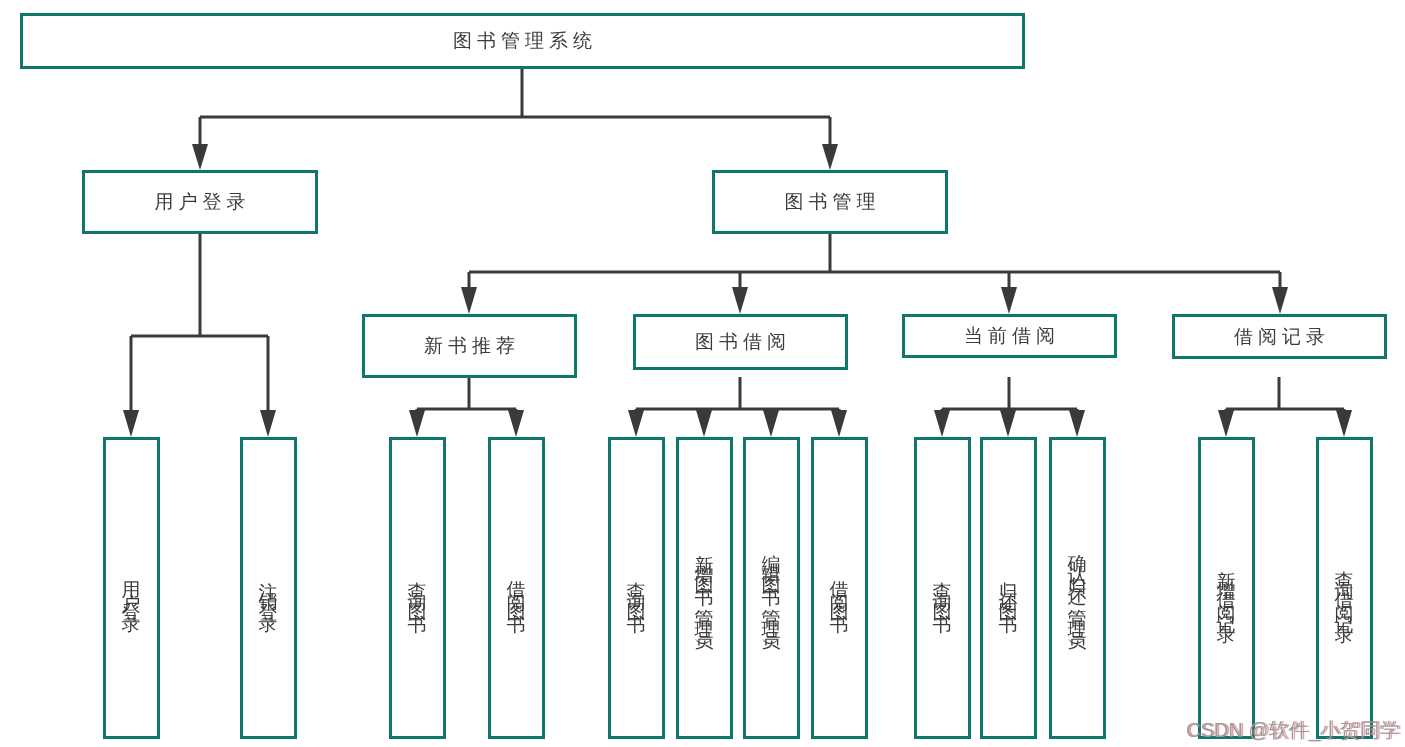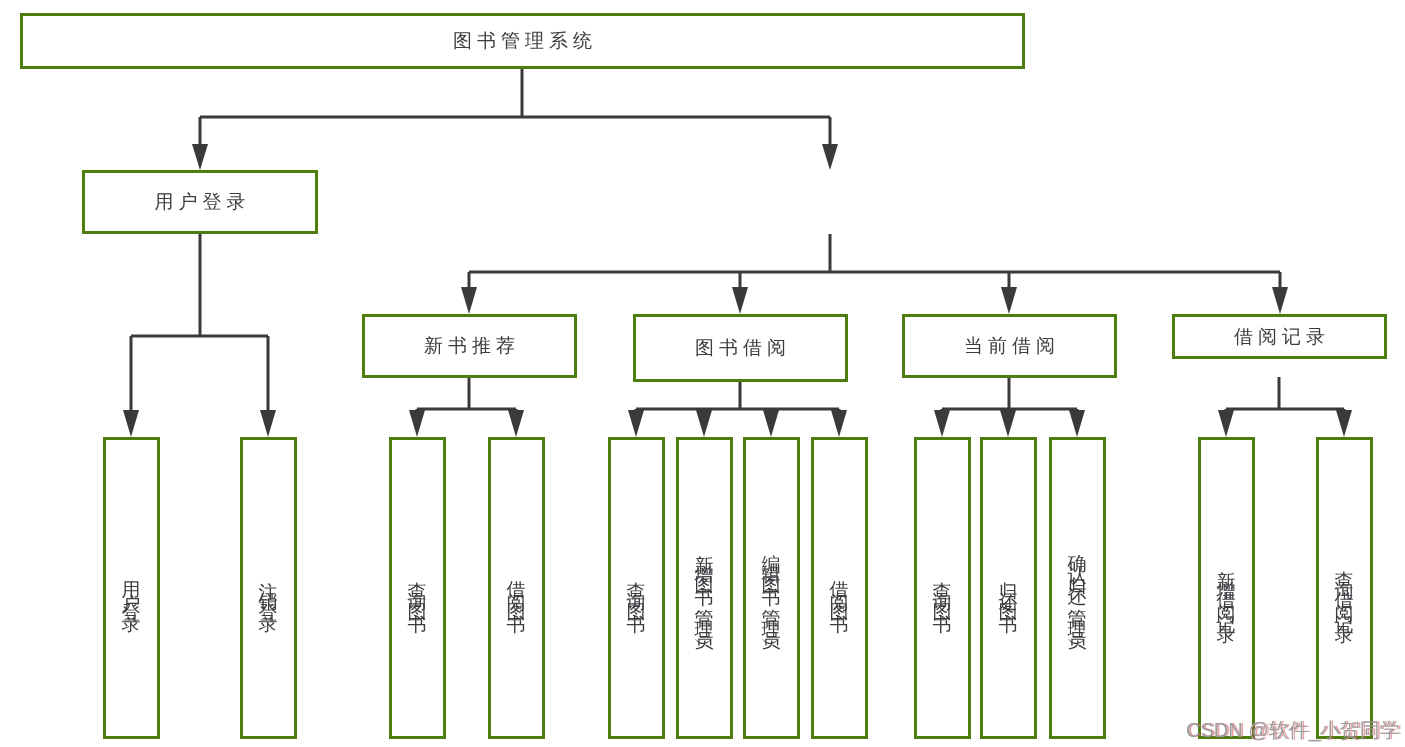--- a/index.html
+++ b/index.html
@@ -16,21 +16,21 @@
     overflow: hidden;
   }
   .stage svg.connectors {
     position: absolute;
     left: 0; top: 0;
     z-index: 0;
   }
   .node {
     position: absolute;
     box-sizing: border-box;
-    border: 3px solid #4d7c0f;
+    border: 3px solid #0f766e;
     background: #ffffff;
     display: flex;
     align-items: center;
     justify-content: center;
     z-index: 1;
   }
   .hbox span {
     font-size: 19px;
     letter-spacing: 5px;
     text-indent: 5px;
@@ -104,28 +104,31 @@
     </g>
   </svg>
 
   <div class="node hbox" style="left:20px;top:13px;width:1005px;height:56px">
     <span>图书管理系统</span>
   </div>
 
   <div class="node hbox" style="left:82px;top:170px;width:236px;height:64px">
     <span>用户登录</span>
   </div>
+  <div class="node hbox" style="left:712px;top:170px;width:236px;height:64px">
+    <span>图书管理</span>
+  </div>
 
   <div class="node hbox" style="left:362px;top:314px;width:215px;height:64px">
     <span>新书推荐</span>
   </div>
-  <div class="node hbox" style="left:633px;top:314px;width:215px;height:68px">
+  <div class="node hbox" style="left:633px;top:314px;width:215px;height:56px">
     <span>图书借阅</span>
   </div>
-  <div class="node hbox" style="left:902px;top:314px;width:215px;height:64px">
+  <div class="node hbox" style="left:902px;top:314px;width:215px;height:44px">
     <span>当前借阅</span>
   </div>
   <div class="node hbox" style="left:1172px;top:314px;width:215px;height:45px">
     <span>借阅记录</span>
   </div>
 
   <div class="node vbox" style="left:103px;top:437px;width:57px;height:302px">
     <span>用户登录</span>
   </div>
   <div class="node vbox" style="left:240px;top:437px;width:57px;height:302px">

